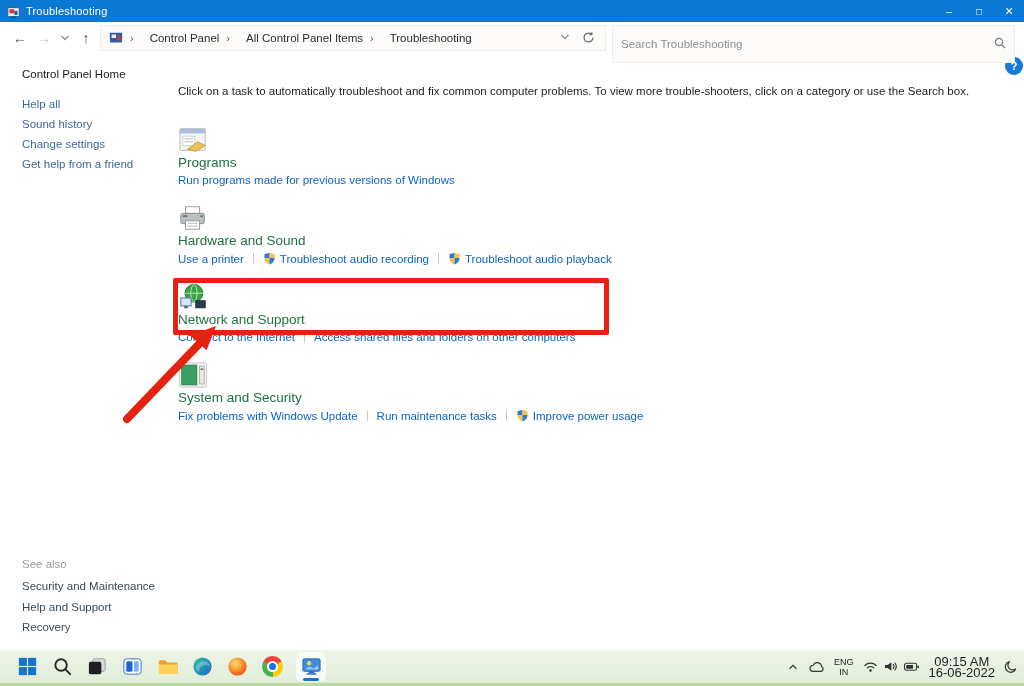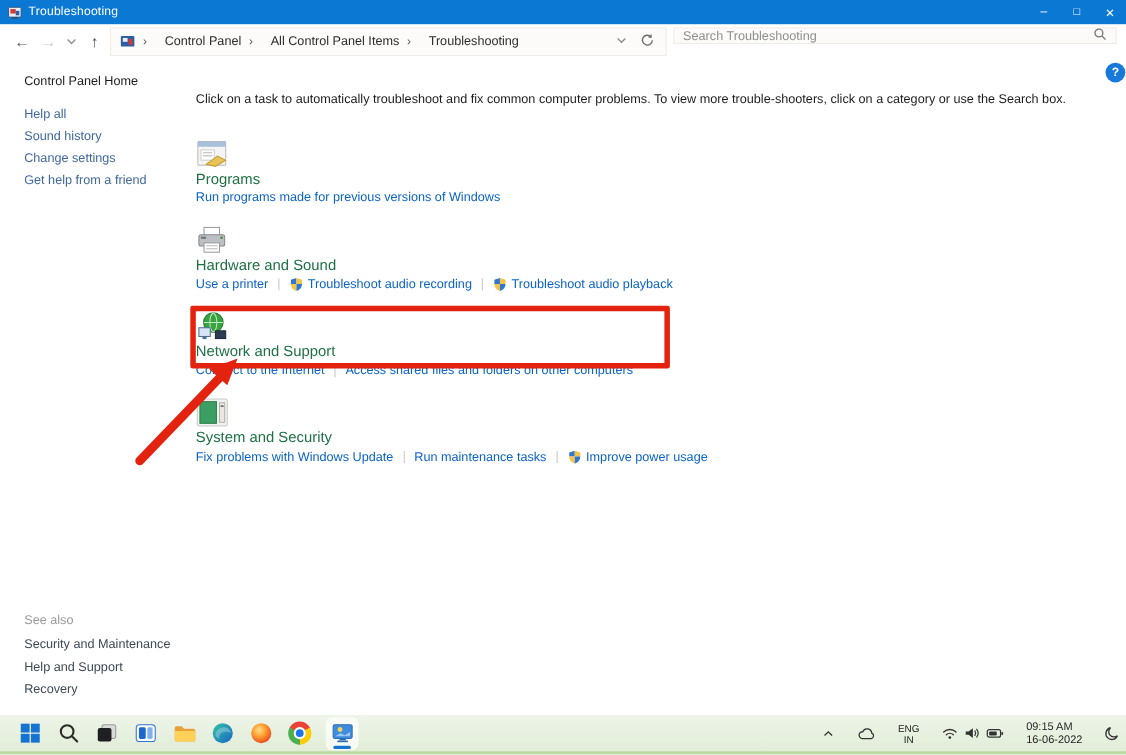--- a/index.html
+++ b/index.html
@@ -23,21 +23,21 @@
   .nav-btn { width:24px; text-align:center; font-size:14px; color:#474747; }
   .nav-btn.disabled { color:#c7c7c7; }
   .nav-chev { width:18px; display:flex; justify-content:center; }
   .addressbar { position:absolute; left:100px; top:3px; width:506px; height:26px;
                 background:#fcfbf9; border:1px solid #f0ede9; display:flex; align-items:center;
                 font-size:11.5px; color:#2d2d2d; padding:0 6px; }
   .crumb-sep { color:#555; margin:0 7px; font-size:11px; }
   .crumb { white-space:nowrap;padding-left:9px; }
   .addr-icon { width:14px; height:14px; margin-left:2px; }
   .addr-end { margin-left:auto; display:flex; align-items:center; gap:12px; padding-right:4px; }
-  .searchbox { position:absolute; left:612px; top:3px; width:403px; height:15px;
+  .searchbox { position:absolute; left:612px; top:3px; width:403px; height:38px;
                background:#fcfbf9; border:1px solid #f0ede9; display:flex; align-items:center;
                padding:0 8px; }
   .searchbox input { flex:1; border:0; outline:0; background:transparent; font-size:11.5px;
                      color:#3a3a3a; font-family:"Liberation Sans", sans-serif; }
   .searchbox input::placeholder { color:#8f8f8f; }
 
   
   .winbody { position:absolute; top:54px; left:0; right:0; bottom:36px; background:#fff; }
 
   .sidebar { position:absolute; left:22px; top:14px; width:150px; font-size:11.5px; }
@@ -79,26 +79,26 @@
   .chrome-ball { width:21px; height:21px; border-radius:50%; position:relative;
        background:conic-gradient(from -60deg, #ea4335 0 120deg, #ffcb05 0 240deg, #4caf50 0 360deg); }
   .chrome-ball::before { content:""; position:absolute; left:5px; top:5px; width:11px; height:11px;
        background:#fff; border-radius:50%; }
   .chrome-ball::after { content:""; position:absolute; left:7px; top:7px; width:7px; height:7px;
        background:#1a73e8; border-radius:50%; }
   .tb-active { width:30px; height:30px; background:rgba(255,255,255,.68); border-radius:6px;
                display:flex; align-items:center; justify-content:center; position:relative; cursor:pointer; }
   .tb-active::after { content:""; position:absolute; bottom:1px; left:7px; width:16px; height:3px;
                background:#1576d2; border-radius:2px; }
-  .tray { position:absolute; right:6px; top:0; height:33px; display:flex; align-items:center; gap:20px;
+  .tray { position:absolute; right:6px; top:0; height:33px; display:flex; align-items:center; gap:9px;
           color:#1f1f1f; }
   .tray svg { display:block; }
   .tray-lang { font-size:9px; line-height:10px; text-align:center; cursor:pointer; }
   .tray-group { display:flex; align-items:center; gap:5px; cursor:pointer; }
-  .tray-clock { font-size:10px; line-height:11px; text-align:left; cursor:pointer; }
+  .tray-clock { font-size:13px; line-height:11px; text-align:center; cursor:pointer; }
 </style>
 </head>
 <body>
 
 <div class="titlebar">
   <span class="app-icon">
     <svg viewBox="0 0 16 16">
         <rect x="1" y="2" width="14" height="11" rx="1" fill="#e8eef7" stroke="#29527a"></rect>
         <rect x="3" y="4" width="6" height="5" fill="#d23b2e"></rect>
         <rect x="9" y="6" width="4" height="5" fill="#2b5ea7"></rect>

